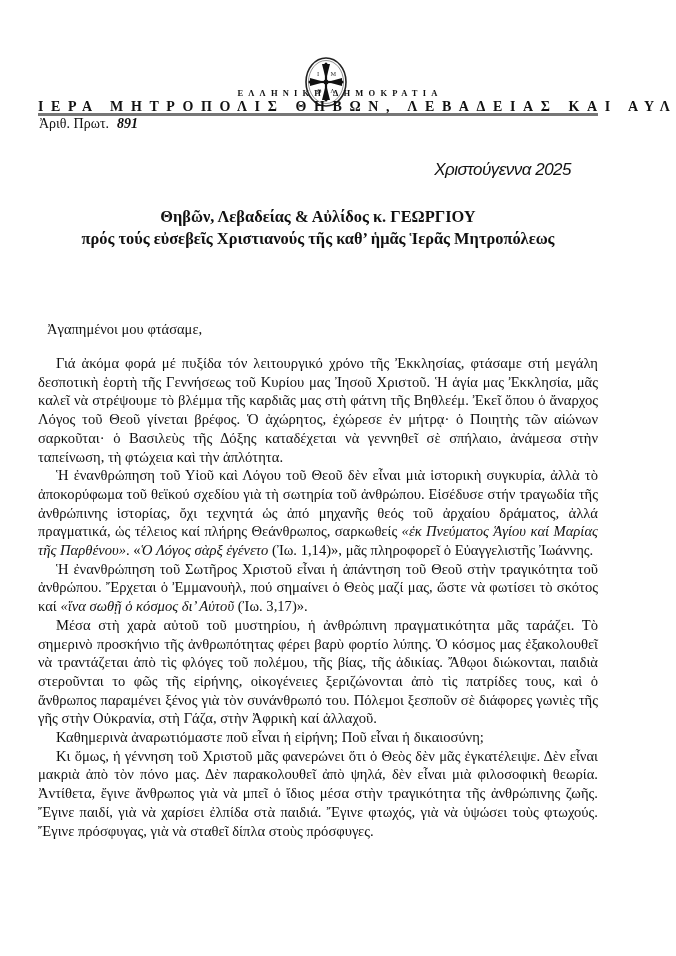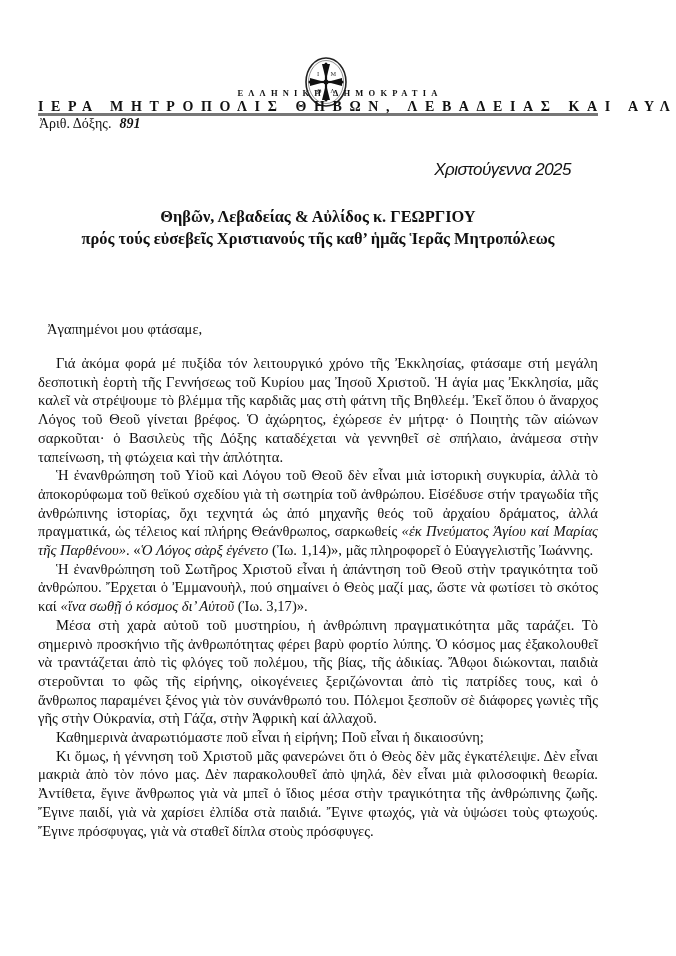--- a/index.html
+++ b/index.html
@@ -67,21 +67,21 @@
       <text x="13" y="37">Θ</text>
         <text x="26.5" y="37">Λ</text>
     </g>
   </svg>
 
   <div class="hdr-line1">ΕΛΛΗΝΙΚΗ ΔΗΜΟΚΡΑΤΙΑ</div>
   <div class="hdr-line2">ΙΕΡΑ ΜΗΤΡΟΠΟΛΙΣ ΘΗΒΩΝ, ΛΕΒΑΔΕΙΑΣ ΚΑΙ ΑΥΛΙΔΟΣ</div>
   <div class="hdr-rule"></div>
 
   <div class="protocol">
-    <span>Ἀριθ. Δόξης.</span><span class="num">891</span>
+    <span>Ἀριθ. Πρωτ.</span><span class="num">891</span>
   </div>
 
   <div class="date">Χριστούγεννα 2025</div>
 
   <div class="title">
     <span class="ln">Θηβῶν, Λεβαδείας &amp; Αὐλίδος  κ. ΓΕΩΡΓΙΟΥ</span>
     <span class="ln">πρός τούς εὐσεβεῖς Χριστιανούς τῆς καθ’ ἡμᾶς Ἱερᾶς Μητροπόλεως</span>
   </div>
 
   <div class="greeting">Ἀγαπημένοι μου φτάσαμε,</div>

